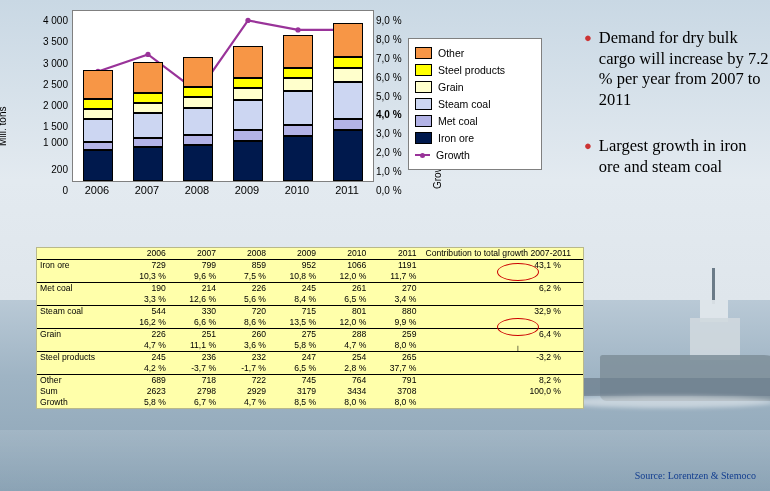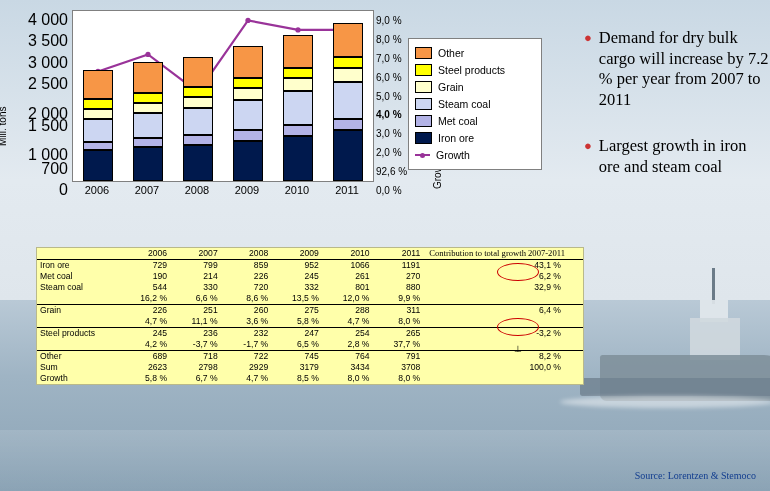--- a/index.html
+++ b/index.html
@@ -32,21 +32,21 @@
   .chart-panel{position:absolute;left:0;top:0;width:560px;height:215px;}
   .chart-area{position:absolute;left:72px;top:10px;width:300px;height:170px;
     background:#ffffff;border:1px solid #808080;}
   .ylabel-left-wrap{position:absolute;left:8px;top:135px;
     transform:rotate(-90deg);transform-origin:left bottom;
     font-size:10px;color:#000;white-space:nowrap;}
   .ylabel-right-wrap{position:absolute;left:443px;top:178px;
     transform:rotate(-90deg);transform-origin:left bottom;
     font-size:10px;color:#000;white-space:nowrap;}
 
-  .ytick{position:absolute;right:0;font-size:16px;color:#000;
+  .ytick{position:absolute;right:0;font-size:10px;color:#000;
     text-align:right;white-space:nowrap;transform:translateY(-50%);}
   .yticks-left{position:absolute;left:16px;top:10px;width:52px;height:170px;}
   .yticks-right{position:absolute;left:376px;top:10px;width:48px;height:170px;}
   .ytick-r{position:absolute;left:0;font-size:10px;color:#000;white-space:nowrap;
     transform:translateY(-50%);}
   .barcol{position:absolute;bottom:0;width:30px;}
   .seg{position:absolute;left:0;width:100%;border:1px solid #000;box-sizing:border-box;}
   .xtick{position:absolute;top:184px;font-size:11px;color:#000;
     text-align:center;width:60px;transform:translateX(-50%);}
 
@@ -67,21 +67,21 @@
   .bullet .txt{font-family:"Liberation Serif", serif;font-size:16.5px;line-height:20.5px;color:#000;}
 
   
   .table-wrap{position:absolute;left:36px;top:247px;width:546px;
     background:#ffffaa;border:1px solid #b9b98a;}
   table{border-collapse:collapse;width:100%;font-size:8.6px;color:#000;}
   th,td{padding:0 3px;height:11px;line-height:11px;font-weight:normal;white-space:nowrap;}
   th.yr,td.num{text-align:right;width:46px;}
   td.lbl,th.lbl{text-align:left;width:78px;}
   td.contrib,th.contrib{text-align:right;padding-right:22px;}
-  th.contrib{text-align:center;padding-left:6px;padding-right:18px;font-family:Liberation Serif, serif;}
+  th.contrib{text-align:center;padding-left:6px;padding-right:12px;}
   thead th{border-bottom:1px solid #000;}
   tr.main td{border-top:0;}
   tr.sep td{border-bottom:1px solid #000;}
 
   .ellipse{position:absolute;border:1.6px solid #cc0000;border-radius:50%;
     width:40px;height:16px;}
   .tmark{position:absolute;font-size:9px;color:#000;}
 
   .source{position:absolute;right:14px;bottom:10px;font-size:10px;color:#123d8f;
     font-family:"Liberation Serif", serif;}
@@ -99,32 +99,32 @@
   <div class="hull2"></div>
   <div class="foam"></div>
   <div class="wash"></div>
 </div>
 
 <div class="chart-panel">
   <div class="ylabel-left-wrap">Mill. tons</div>
   <div class="ylabel-right-wrap">Growth, percent y-o-y</div>
   <div class="yticks-left" id="yticks-left">
       <div class="ytick" style="top: 180px;">0</div>
-      <div class="ytick" style="top: 158.75px;">700</div>
-      <div class="ytick" style="top: 145px;">1 000</div>
+      <div class="ytick" style="top: 158.75px;">200</div>
+      <div class="ytick" style="top: 132px;">1 000</div>
       <div class="ytick" style="top: 116.25px;">1 500</div>
-      <div class="ytick" style="top: 104px;">2 000</div>
+      <div class="ytick" style="top: 95px;">2 000</div>
       <div class="ytick" style="top: 73.75px; margin-left: 20px;">2 500</div>
       <div class="ytick" style="top: 52.5px;">3 000</div>
       <div class="ytick" style="top: 31.25px;">3 500</div>
       <div class="ytick" style="top: 10px;">4 000</div>
     </div>
   <div class="yticks-right" id="yticks-right">
       <div class="ytick-r" style="top: 180px;">0,0 %</div>
-      <div class="ytick-r" style="top: 161.111px;">92,6 %</div>
+      <div class="ytick-r" style="top: 161.111px;">1,0 %</div>
       <div class="ytick-r" style="top: 142.222px;">2,0 %</div>
       <div class="ytick-r" style="top: 123.333px;">3,0 %</div>
       <div class="ytick-r" style="top: 104.444px; font-weight: bold;">4,0 %</div>
       <div class="ytick-r" style="top: 85.5556px;">5,0 %</div>
       <div class="ytick-r" style="top: 66.6667px;">6,0 %</div>
       <div class="ytick-r" style="top: 47.7778px;">7,0 %</div>
       <div class="ytick-r" style="top: 28.8889px;">8,0 %</div>
       <div class="ytick-r" style="top: 10px;">9,0 %</div>
     </div>
   <div class="chart-area" id="plot">
@@ -255,36 +255,56 @@
         <tr class="main">
           <td class="lbl">Iron ore</td>
           <td class="num">729</td>
           <td class="num">799</td>
           <td class="num">859</td>
           <td class="num">952</td>
           <td class="num">1066</td>
           <td class="num">1191</td>
           <td class="contrib">43,1 %</td>
         </tr>
+        <tr class="sep">
+          <td class="lbl"></td>
+          <td class="num">10,3 %</td>
+          <td class="num">9,6 %</td>
+          <td class="num">7,5 %</td>
+          <td class="num">10,8 %</td>
+          <td class="num">12,0 %</td>
+          <td class="num">11,7 %</td>
+          <td class="contrib"></td>
+        </tr>
         <tr class="main">
           <td class="lbl">Met coal</td>
           <td class="num">190</td>
           <td class="num">214</td>
           <td class="num">226</td>
           <td class="num">245</td>
           <td class="num">261</td>
           <td class="num">270</td>
           <td class="contrib">6,2 %</td>
         </tr>
+        <tr class="sep">
+          <td class="lbl"></td>
+          <td class="num">3,3 %</td>
+          <td class="num">12,6 %</td>
+          <td class="num">5,6 %</td>
+          <td class="num">8,4 %</td>
+          <td class="num">6,5 %</td>
+          <td class="num">3,4 %</td>
+          <td class="contrib"></td>
+        </tr>
         <tr class="main">
           <td class="lbl">Steam coal</td>
           <td class="num">544</td>
           <td class="num">330</td>
           <td class="num">720</td>
-          <td class="num">332</td>
+          <td class="num">715</td>
           <td class="num">801</td>
           <td class="num">880</td>
           <td class="contrib">32,9 %</td>
         </tr>
         <tr class="sep">
           <td class="lbl"></td>
           <td class="num">16,2 %</td>
           <td class="num">6,6 %</td>
           <td class="num">8,6 %</td>
           <td class="num">13,5 %</td>
@@ -292,21 +312,21 @@
           <td class="num">9,9 %</td>
           <td class="contrib"></td>
         </tr>
         <tr class="main">
           <td class="lbl">Grain</td>
           <td class="num">226</td>
           <td class="num">251</td>
           <td class="num">260</td>
           <td class="num">275</td>
           <td class="num">288</td>
-          <td class="num">311</td>
+          <td class="num">259</td>
           <td class="contrib">6,4 %</td>
         </tr>
         <tr class="sep">
           <td class="lbl"></td>
           <td class="num">4,7 %</td>
           <td class="num">11,1 %</td>
           <td class="num">3,6 %</td>
           <td class="num">5,8 %</td>
           <td class="num">4,7 %</td>
           <td class="num">8,0 %</td>

